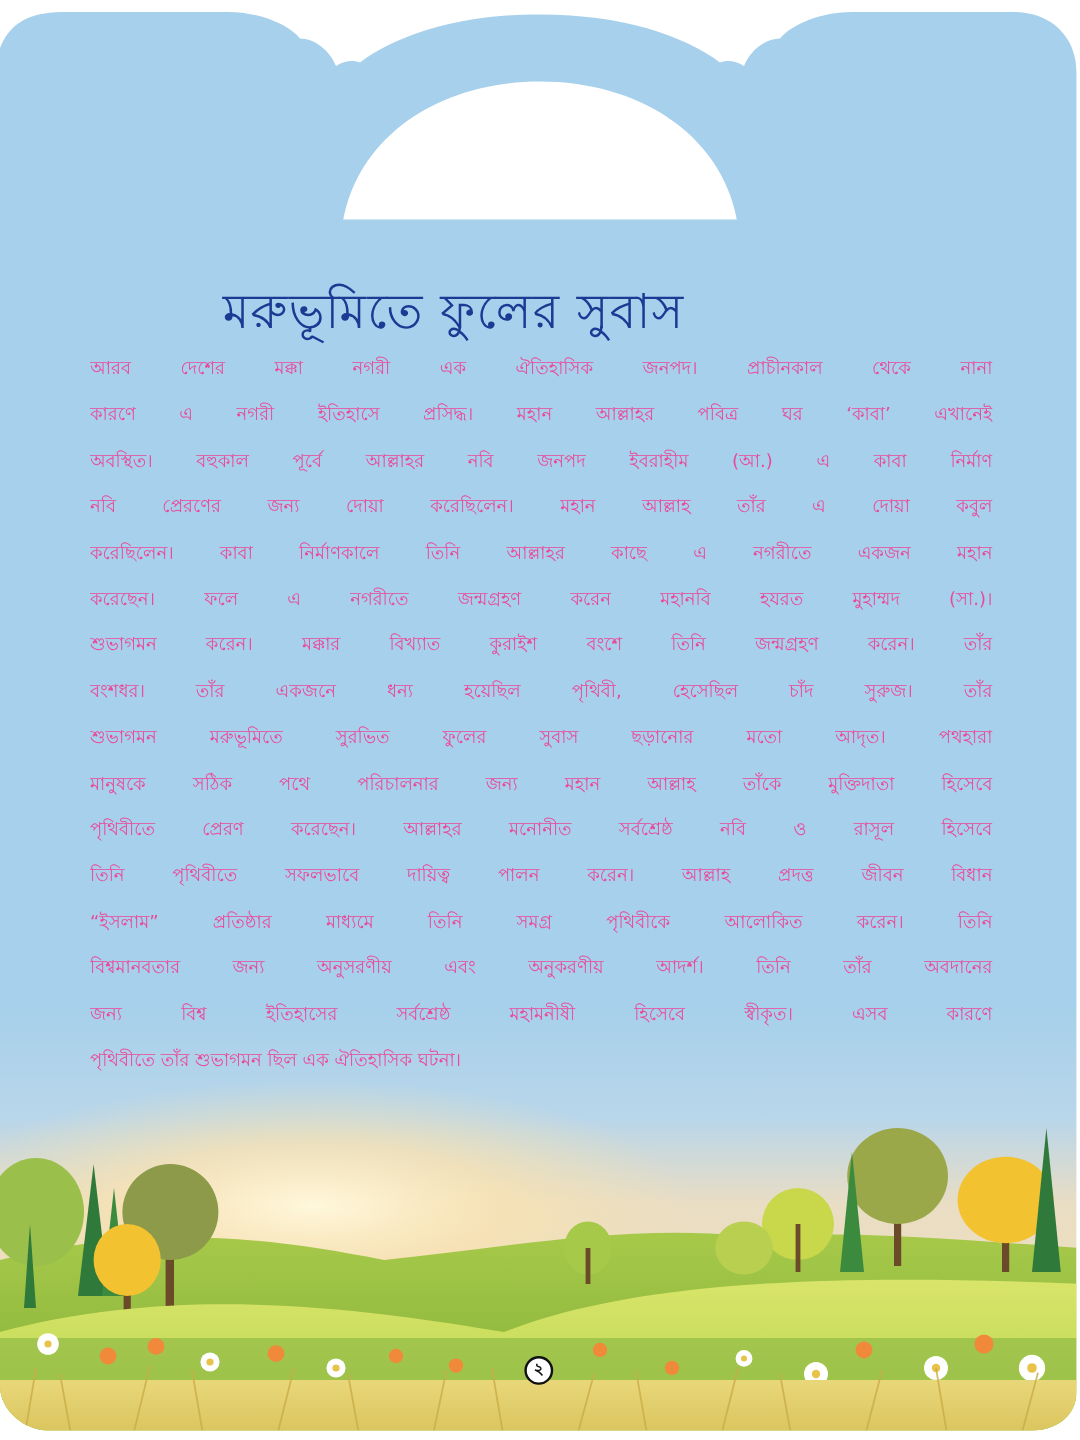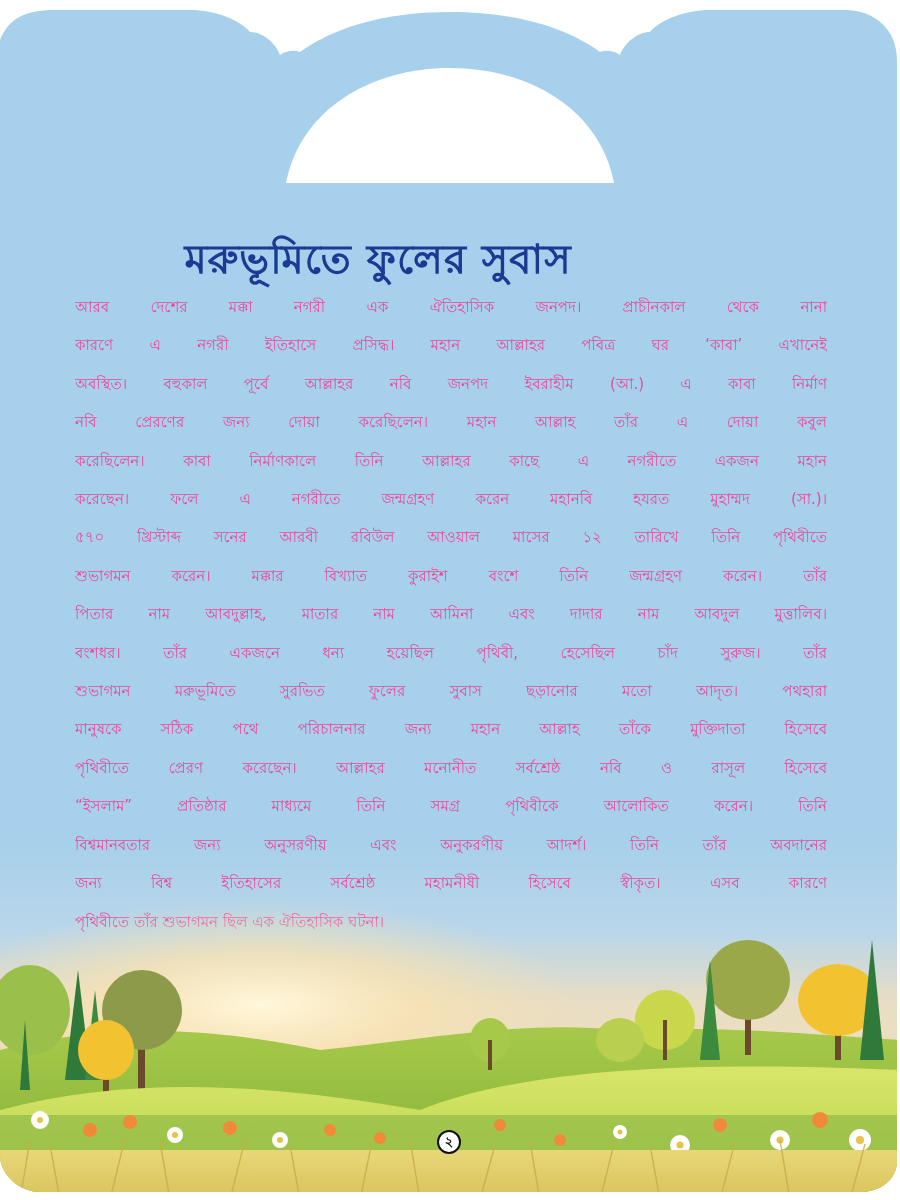--- a/index.html
+++ b/index.html
@@ -26,21 +26,21 @@
       left: 0;
       top: 0;
     }
     .title {
       position: absolute;
       left: 0;
       width: 756px;
       top: 228px;
       text-align: center;
       font-size: 40px;
-      font-weight: bold;
+      font-weight: normal;
       color: #1b3a93;
       letter-spacing: 1px;
     }
     .body-text {
       position: absolute;
       left: 75px;
       top: 288px;
       width: 752px;
       font-size: 15px;
       line-height: 38.4px;
@@ -117,27 +117,26 @@
 
   <div class="title">মরুভূমিতে ফুলের সুবাস</div>
 
   <div class="body-text">
     <span class="line">আরব দেশের মক্কা নগরী এক ঐতিহাসিক জনপদ। প্রাচীনকাল থেকে নানা</span>
     <span class="line">কারণে এ নগরী ইতিহাসে প্রসিদ্ধ। মহান আল্লাহর পবিত্র ঘর ‘কাবা’ এখানেই</span>
     <span class="line">অবস্থিত। বহুকাল পূর্বে আল্লাহর নবি জনপদ ইবরাহীম (আ.) এ কাবা নির্মাণ</span>
     <span class="line">নবি প্রেরণের জন্য দোয়া করেছিলেন। মহান আল্লাহ তাঁর এ দোয়া কবুল</span>
     <span class="line">করেছিলেন। কাবা নির্মাণকালে তিনি আল্লাহর কাছে এ নগরীতে একজন মহান</span>
     <span class="line">করেছেন। ফলে এ নগরীতে জন্মগ্রহণ করেন মহানবি হযরত মুহাম্মদ (সা.)।</span>
-    <span class="line">৫৭০ খ্রিস্টাব্দ সনের আরবী রবিউল আওয়াল মাসের ১২ তারিখে তিনি পৃথিবীতে</span>
     <span class="line">শুভাগমন করেন। মক্কার বিখ্যাত কুরাইশ বংশে তিনি জন্মগ্রহণ করেন। তাঁর</span>
-    <span class="line">পিতার নাম আবদুল্লাহ, মাতার নাম আমিনা এবং দাদার নাম আবদুল মুত্তালিব।</span>
     <span class="line">বংশধর। তাঁর একজনে ধন্য হয়েছিল পৃথিবী, হেসেছিল চাঁদ সুরুজ। তাঁর</span>
     <span class="line">শুভাগমন মরুভূমিতে সুরভিত ফুলের সুবাস ছড়ানোর মতো আদৃত। পথহারা</span>
     <span class="line">মানুষকে সঠিক পথে পরিচালনার জন্য মহান আল্লাহ তাঁকে মুক্তিদাতা হিসেবে</span>
     <span class="line">পৃথিবীতে প্রেরণ করেছেন। আল্লাহর মনোনীত সর্বশ্রেষ্ঠ নবি ও রাসূল হিসেবে</span>
+    <span class="line">তিনি পৃথিবীতে সফলভাবে দায়িত্ব পালন করেন। আল্লাহ প্রদত্ত জীবন বিধান</span>
     <span class="line">“ইসলাম” প্রতিষ্ঠার মাধ্যমে তিনি সমগ্র পৃথিবীকে আলোকিত করেন। তিনি</span>
     <span class="line">বিশ্বমানবতার জন্য অনুসরণীয় এবং অনুকরণীয় আদর্শ। তিনি তাঁর অবদানের</span>
     <span class="line">জন্য বিশ্ব ইতিহাসের সর্বশ্রেষ্ঠ মহামনীষী হিসেবে স্বীকৃত। এসব কারণে</span>
     <span class="line last">পৃথিবীতে তাঁর শুভাগমন ছিল এক ঐতিহাসিক ঘটনা।</span>
   </div>
 
   <svg class="scene" width="900" height="300" viewBox="0 0 900 300">
     <defs>
       <radialGradient id="sunGlow" cx="0.29" cy="0.35" r="0.35">
         <stop offset="0" stop-color="#fff8dc" stop-opacity="1"></stop>

